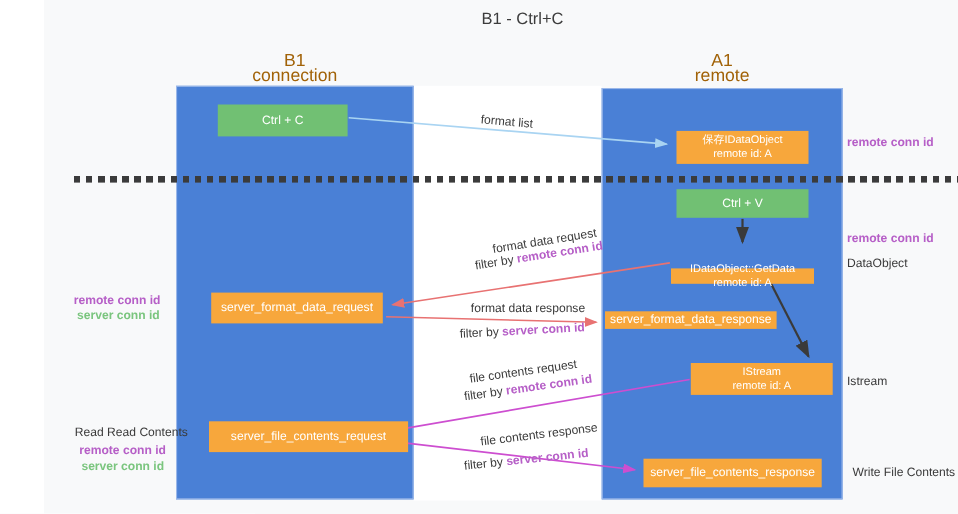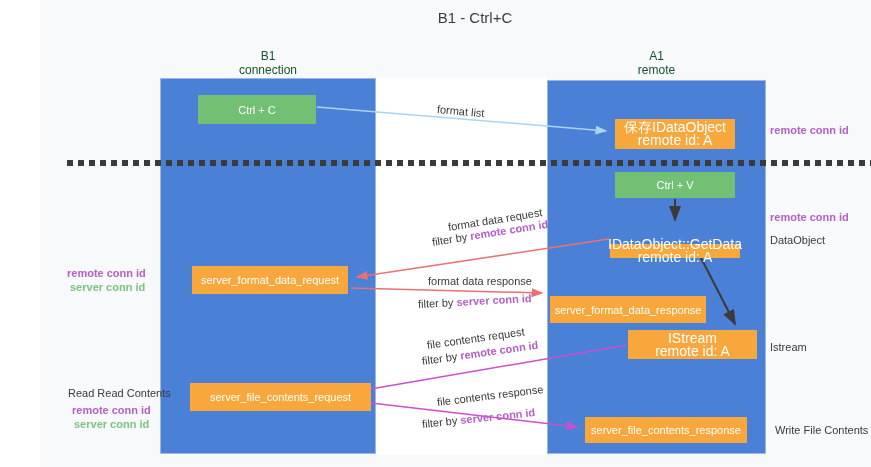--- a/index.html
+++ b/index.html
@@ -2,37 +2,37 @@
 <html><head>
 <meta charset="utf-8">
 <style>
   html,body{margin:0;padding:0;}
   .canvas{position:relative;width:871px;height:467px;background:#f8f9fa;
     font-family:"Liberation Sans",sans-serif;overflow:hidden;margin-left:40px;}
   .mid-white{position:absolute;left:336px;top:78px;width:171px;height:377px;background:#ffffff;}
   .col{position:absolute;background:#4a80d6;border:1px solid #9ab7e9;box-sizing:border-box;}
   .col-left{left:120px;top:78px;width:216px;height:376px;}
   .col-right{left:507px;top:80px;width:219px;height:374px;}
-  .col-header{position:absolute;text-align:center;font-size:12px;color:#14532d;line-height:14px;}
+  .col-header{position:absolute;text-align:center;font-size:16px;color:#a16207;line-height:14px;}
   .hdr-left{left:120px;top:49px;width:216px;}
   .hdr-right{left:507px;top:49px;width:219px;}
   .title{position:absolute;left:330px;top:8px;width:210px;text-align:center;
     font-size:15px;color:#3c3c3c;line-height:20px;}
   .node{position:absolute;display:flex;flex-direction:column;align-items:center;
     justify-content:center;color:#fff;text-align:center;box-sizing:border-box;}
   .orange{background:#f7a73c;}
   .green{background:#71c073;}
   .fs11{font-size:11px;}
-  .fs10{font-size:14px;line-height:13px;text-align:center;}
+  .fs10{font-size:10px;line-height:13px;text-align:center;}
   .ctrl-c{left:158px;top:95px;width:118px;height:29px;}
   .save-obj{left:575px;top:119px;width:120px;height:30px;}
   .ctrl-v{left:575px;top:172px;width:120px;height:26px;}
   .getdata{left:570px;top:244px;width:130px;height:14px;}
   .sf-req{left:152px;top:266px;width:156px;height:28px;}
-  .sf-resp{left:510px;top:296px;width:156px;height:27px;}
+  .sf-resp{left:510px;top:283px;width:156px;height:16px;}
   .istream{left:588px;top:330px;width:129px;height:29px;}
   .sfc-req{left:150px;top:383px;width:181px;height:28px;}
   .sfc-resp{left:545px;top:417px;width:162px;height:26px;}
   .dashed{position:absolute;left:27px;top:160px;width:806px;height:6px;
     background:repeating-linear-gradient(90deg,#3b3b3b 0 6px,transparent 6px 11px);}
   .lbl{position:absolute;font-size:11px;color:#3a3a3a;white-space:nowrap;transform-origin:left center;}
   .bp{color:#b65fc7;font-weight:bold;}
   .bg{color:#7ac57e;font-weight:bold;}
   .arrows{position:absolute;left:0;top:0;pointer-events:none;}
 </style>

